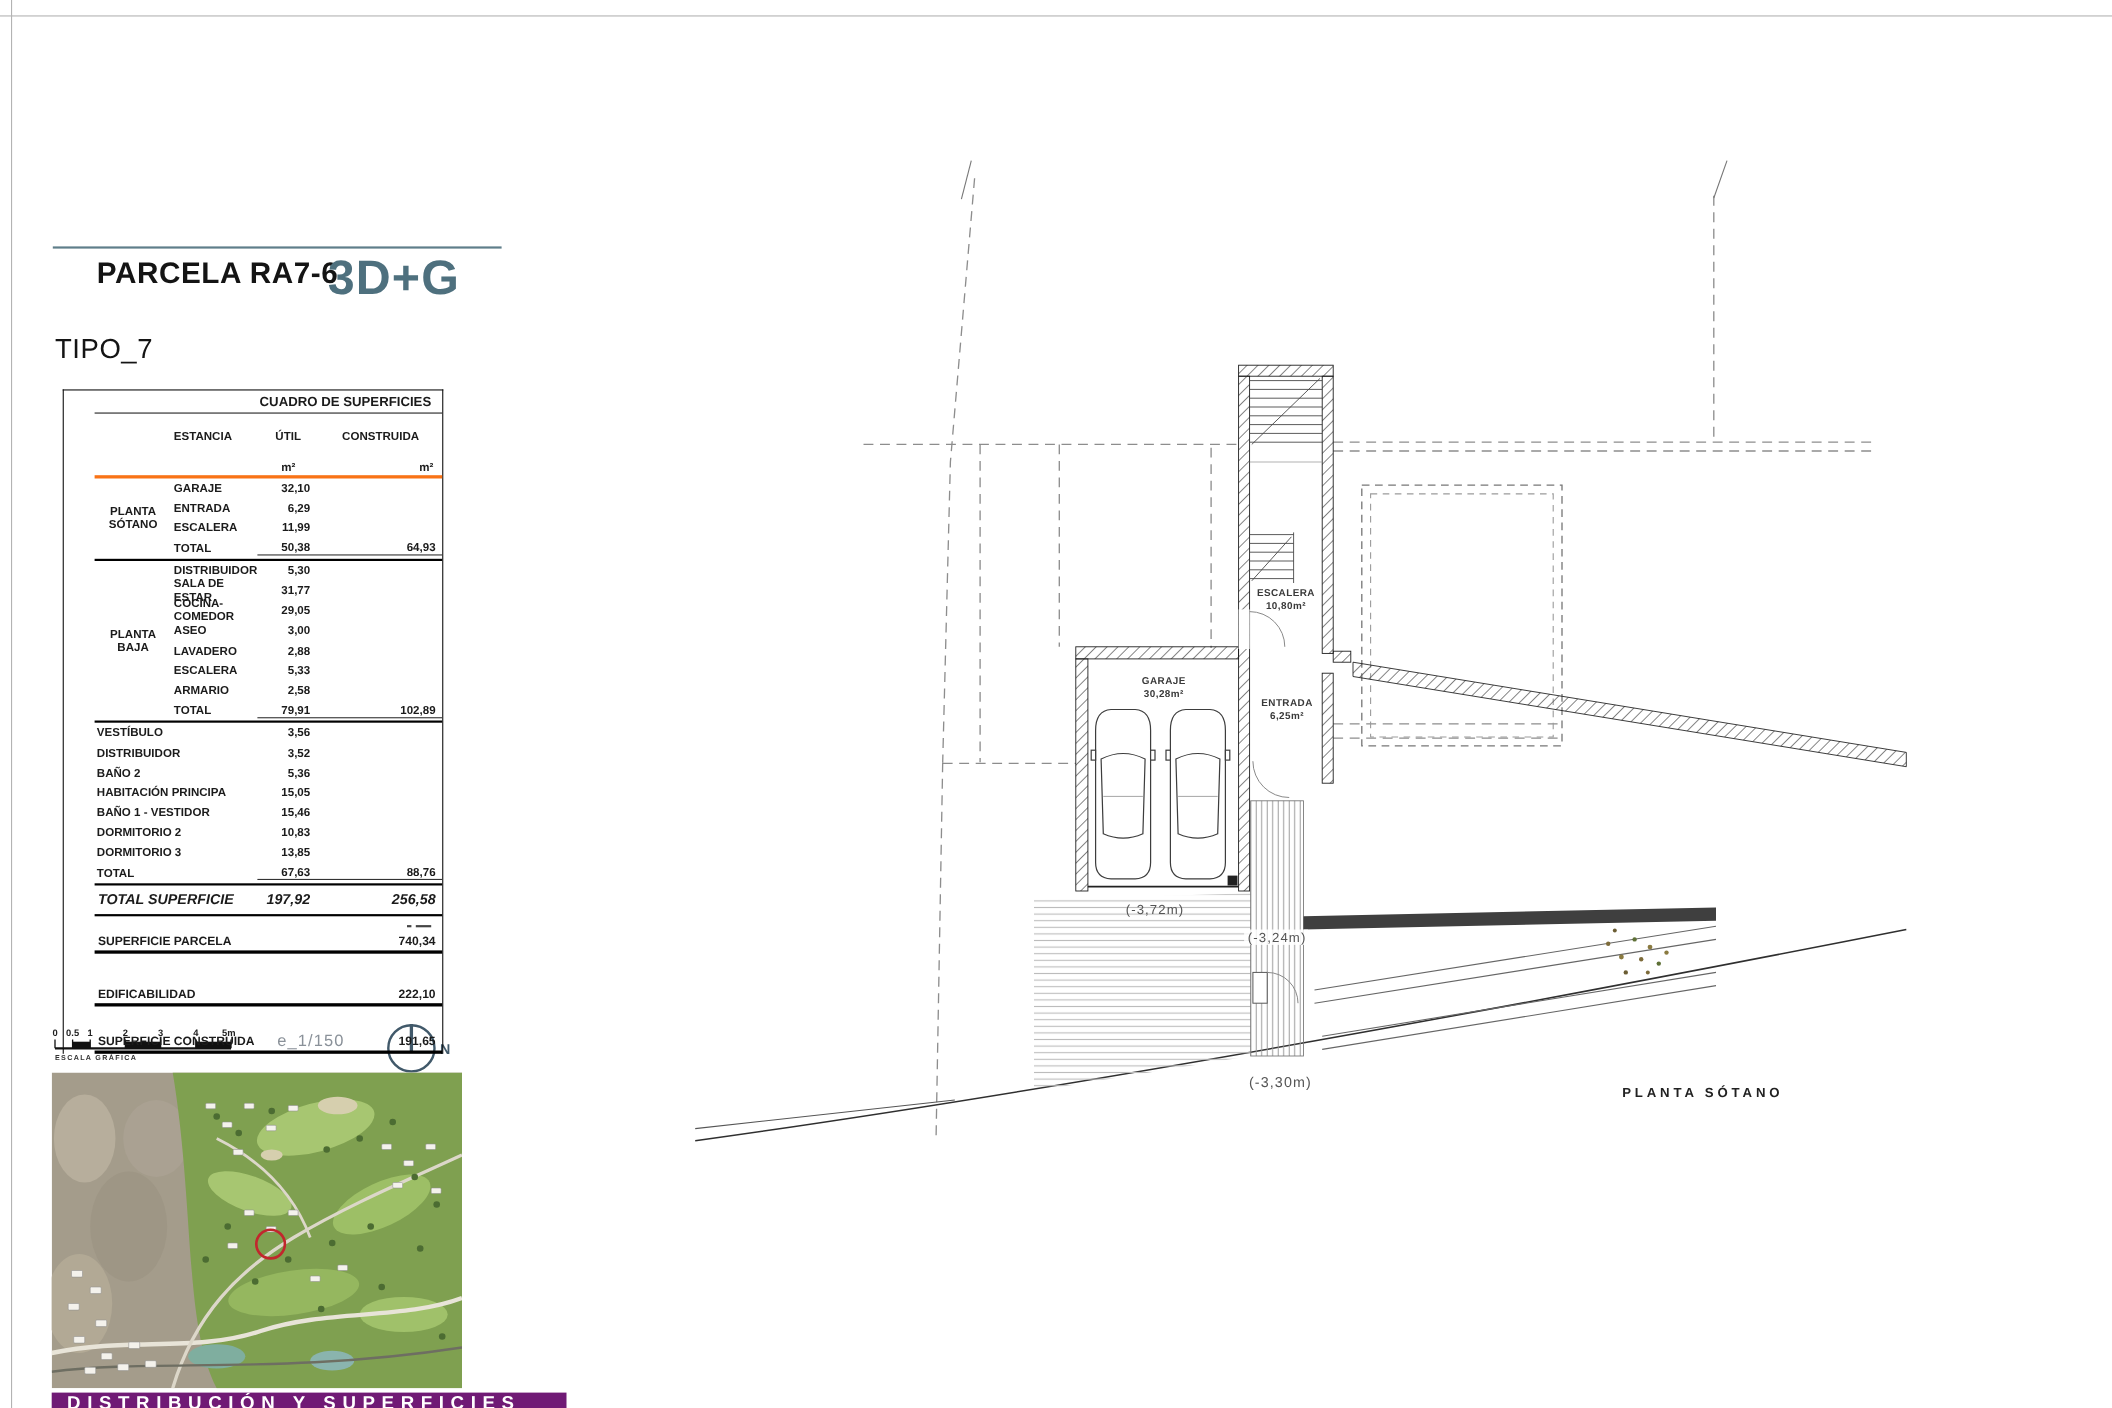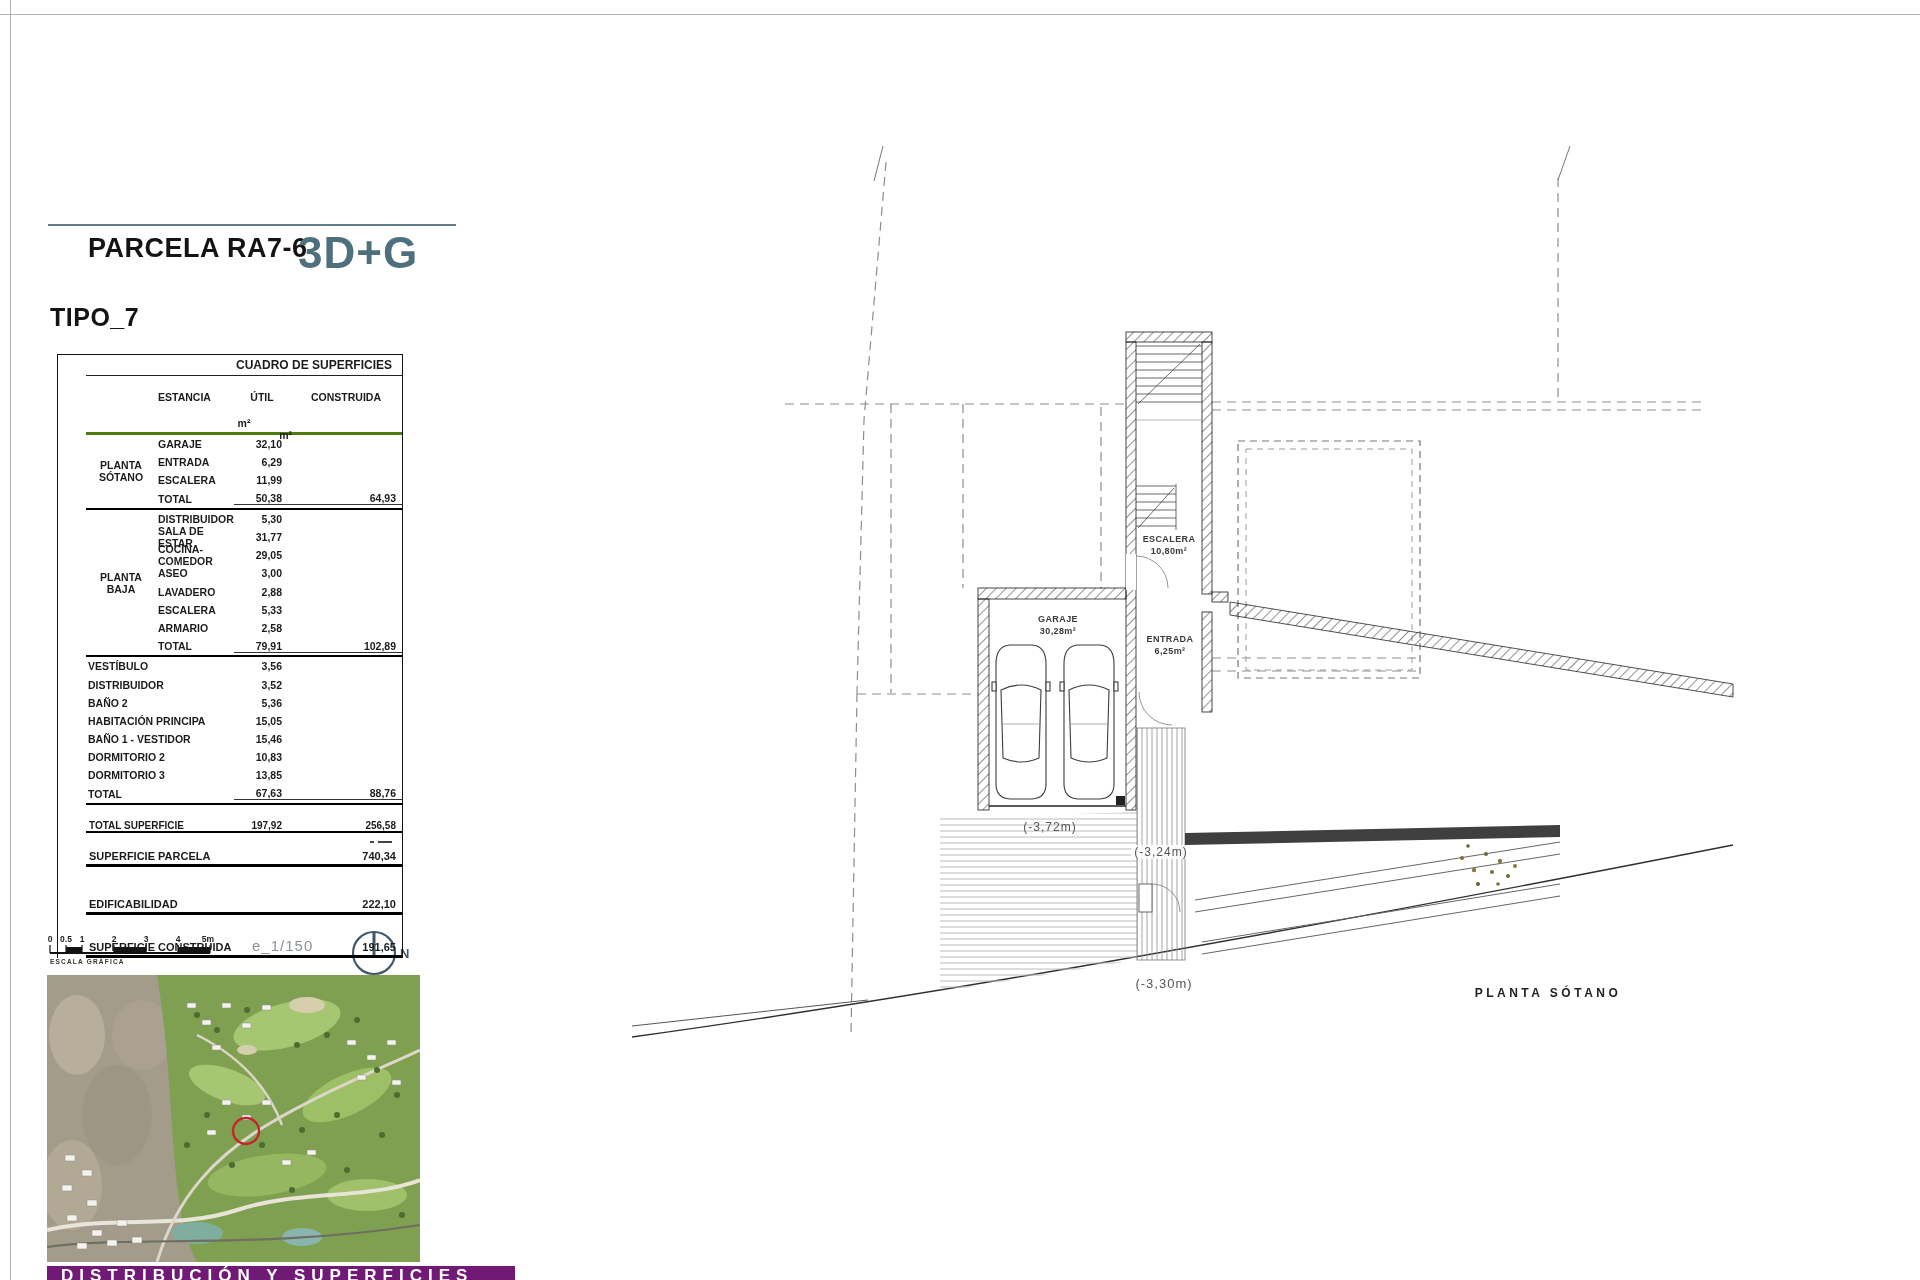--- a/index.html
+++ b/index.html
@@ -8,43 +8,43 @@
   .page{position:absolute;inset:0;background:#fff;}
 
   
   .frame-top{position:absolute;left:0;top:14px;width:1920px;height:1px;background:#b3b3b3;}
   .frame-left{position:absolute;left:10px;top:0;width:1px;height:1280px;background:#b3b3b3;}
 
   
   .hdr-rule{position:absolute;left:48px;top:224px;width:408px;height:2px;background:#5f7e8a;}
   .parcel{position:absolute;left:48px;top:233px;font-size:27px;font-weight:800;color:#141414;letter-spacing:.5px;margin-left:40px;}
   .badge{position:absolute;left:298px;top:228px;font-size:44px;font-weight:800;color:#4e707e;letter-spacing:1px;}
-  .tipo{position:absolute;left:50px;top:303px;font-size:25px;font-weight:700;color:#141414;letter-spacing:.5px;}
+  .tipo{position:absolute;left:50px;top:303px;font-size:25px;font-weight:400;color:#141414;letter-spacing:.5px;}
 
   
   .surf{position:absolute;left:57px;top:354px;width:346px;border:1.5px solid #111;border-bottom:none;
         color:#1b1b1b;font-weight:700;font-size:10.5px;box-sizing:border-box;padding-left:28px;}
   .t-title{height:20px;line-height:20px;text-align:center;padding-left:140px;font-size:12px;border-bottom:1px solid #222;}
   .hrow{display:flex;align-items:center;margin-top:12px;}
   .colhead{height:17px;}
-  .unitrow{height:15px;border-bottom:3px solid #4d7c0f;flex-direction:column;}
+  .unitrow{height:15px;border-bottom:3px solid #f97316;}
   .c-floor{width:70px;flex:none;}
   .c-name{flex:1;padding-left:2px;}
   .c-util{width:56px;flex:none;text-align:center;}
   .c-con{width:112px;flex:none;text-align:center;}
   .c-con.rt{text-align:right;padding-right:8px;box-sizing:border-box;}
   .t-section{display:flex;border-bottom:2.5px solid #000;}
   .s-floor{width:70px;flex:none;display:flex;align-items:center;justify-content:center;text-align:center;padding:0 6px;box-sizing:border-box;}
   .s-rows{flex:1;display:flex;flex-direction:column;justify-content:center;}
   .t-row{display:flex;height:18.2px;align-items:center;}
   .r-name{flex:1;padding-left:2px;}
   .r-util{width:56px;flex:none;text-align:right;box-sizing:border-box;padding-right:8px;}
   .r-con{width:112px;flex:none;text-align:right;box-sizing:border-box;padding-right:6px;}
   .t-row.total .r-util,.t-row.total .r-con{border-bottom:1px solid #333;}
-  .grand{display:flex;height:26px;align-items:flex-end;border-bottom:2.5px solid #000;font-size:10px;}
+  .grand{display:flex;height:26px;align-items:center;border-bottom:2.5px solid #000;font-size:13px;font-style:italic;}
   .g-label{flex:1;padding-left:3px;}
   .sumrow{display:flex;align-items:flex-end;border-bottom:3.5px solid #000;position:relative;font-size:11px;}
   .sumrow .s-label{flex:1;padding:0 0 2px 3px;}
   .sumrow .s-value{width:112px;text-align:right;padding:0 6px 2px 0;box-sizing:border-box;}
   .h31{height:31px;align-items:flex-end;} .h45{height:45px;} .h40{height:40px;}
   .overdash{position:absolute;right:10px;top:8px;width:14px;border-top:2px solid #444;}
   .overdash:before{content:"";position:absolute;right:18px;top:-2px;width:4px;border-top:2px solid #444;}
 
   
   .footbar{position:absolute;left:47px;top:1266px;width:468px;height:14px;background:#701a75;overflow:hidden;}

